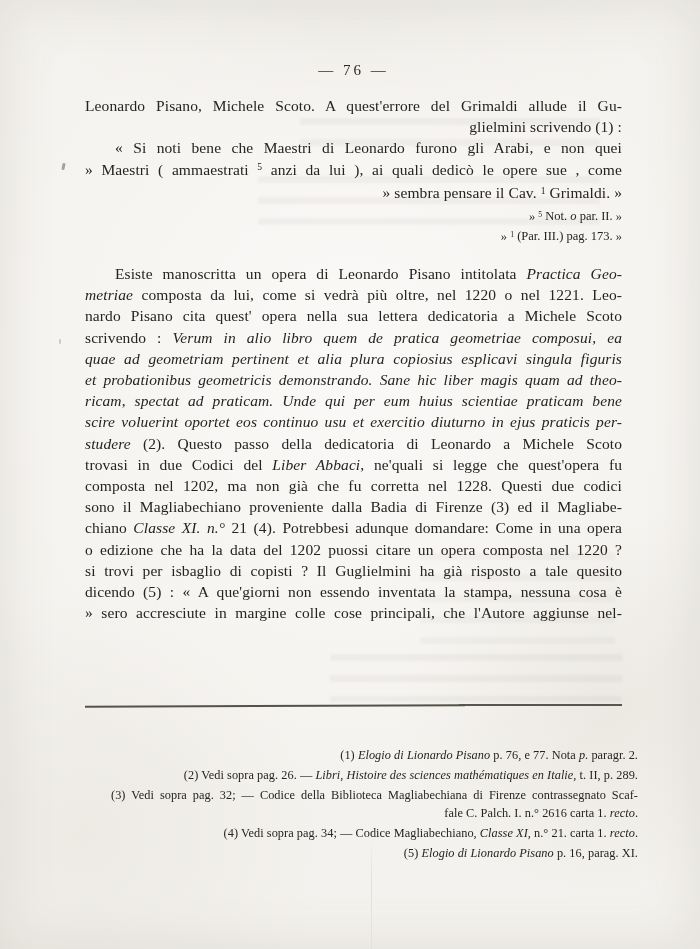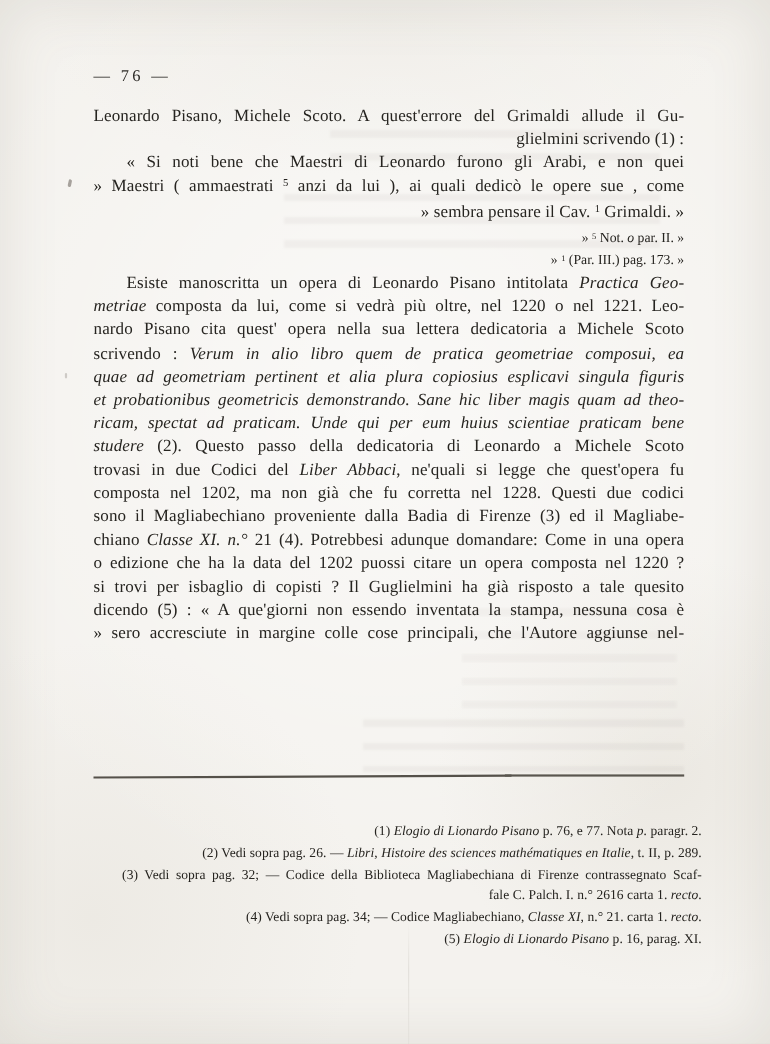--- a/index.html
+++ b/index.html
@@ -10,21 +10,21 @@
     background-color:var(--paper,#f4f2ee);
     background-image:
       radial-gradient(90% 70% at 50% 38%, rgba(255,255,255,0.55), rgba(255,255,255,0) 70%),
       radial-gradient(42% 30% at 86% 74%, rgba(204,197,181,0.22), transparent 70%),
       radial-gradient(50% 38% at 12% 88%, rgba(208,202,188,0.20), transparent 70%),
       radial-gradient(60% 20% at 50% 2%, rgba(210,205,192,0.18), transparent 75%);
     box-shadow:inset 0 0 55px rgba(115,105,85,0.14);
   }
   .pagenum{
     position:absolute;top:62px;left:85px;width:537px;z-index:2;
-    text-align:left;font-size:15px;letter-spacing:3px;color:#2c2a26;
+    text-align:center;font-size:15px;letter-spacing:3px;color:#2c2a26;
   }
   .textcol{position:absolute;left:85px;top:95px;width:537px;z-index:2;}
   .blk{margin:0;}
   .body .line{font-size:15.5px;line-height:21.2px;letter-spacing:0.1px;}
   .smallnote{margin:2px 0 0 50px;}
   .smallnote .line{font-size:12.5px;line-height:18px;}
   .line{text-align:right;}
   .line.j{text-align:justify;text-align-last:justify;}
   .it{font-style:italic;}
   .sp{font-size:62%;position:relative;top:-0.45em;letter-spacing:0;}
@@ -70,28 +70,29 @@
       </div>
       <div class="blk body">
         <div class="line j" style="text-indent: 30px;"><span>« Si noti bene che Maestri di Leonardo furono gli Arabi, e non quei</span></div>
         <div class="line j"><span>» Maestri ( ammaestrati </span><span class="sp">5</span><span> anzi da lui ), ai quali dedicò le opere sue , come</span></div>
         <div class="line"><span>» sembra pensare il Cav. </span><span class="sp">1</span><span> Grimaldi. »</span></div>
       </div>
       <div class="blk smallnote">
         <div class="line"><span>» </span><span class="sp">5</span><span> Not. </span><span class="it">o</span><span> par. II. »</span></div>
         <div class="line"><span>» </span><span class="sp">1</span><span> (Par. III.) pag. 173. »</span></div>
       </div>
-      <div class="blk body" style="margin-top: 0;">
+      <div class="blk body" style="margin-top: 16px;">
         <div class="line j" style="text-indent: 30px;"><span>Esiste manoscritta un opera di Leonardo Pisano intitolata </span><span class="it">Practica Geo-</span></div>
         <div class="line j"><span class="it">metriae</span><span> composta da lui, come si vedrà più oltre, nel 1220 o nel 1221. Leo-</span></div>
         <div class="line j"><span>nardo Pisano cita quest' opera nella sua lettera dedicatoria a Michele Scoto</span></div>
         <div class="line j"><span>scrivendo : </span><span class="it">Verum in alio libro quem de pratica geometriae composui, ea</span></div>
         <div class="line j"><span class="it">quae ad geometriam pertinent et alia plura copiosius esplicavi singula figuris</span></div>
         <div class="line j"><span class="it">et probationibus geometricis demonstrando. Sane hic liber magis quam ad theo-</span></div>
         <div class="line j"><span class="it">ricam, spectat ad praticam. Unde qui per eum huius scientiae praticam bene</span></div>
+        <div class="line j"><span class="it">scire voluerint oportet eos continuo usu et exercitio diuturno in ejus praticis per-</span></div>
         <div class="line j"><span class="it">studere</span><span> (2). Questo passo della dedicatoria di Leonardo a Michele Scoto</span></div>
         <div class="line j"><span>trovasi in due Codici del </span><span class="it">Liber Abbaci</span><span>, ne'quali si legge che quest'opera fu</span></div>
         <div class="line j"><span>composta nel 1202, ma non già che fu corretta nel 1228. Questi due codici</span></div>
         <div class="line j"><span>sono il Magliabechiano proveniente dalla Badia di Firenze (3) ed il Magliabe-</span></div>
         <div class="line j"><span>chiano </span><span class="it">Classe XI. n.°</span><span> 21 (4). Potrebbesi adunque domandare: Come in una opera</span></div>
         <div class="line j"><span>o edizione che ha la data del 1202 puossi citare un opera composta nel 1220 ?</span></div>
         <div class="line j"><span>si trovi per isbaglio di copisti ? Il Guglielmini ha già risposto a tale quesito</span></div>
         <div class="line j"><span>dicendo (5) : « A que'giorni non essendo inventata la stampa, nessuna cosa è</span></div>
         <div class="line j"><span>» sero accresciute in margine colle cose principali, che l'Autore aggiunse nel-</span></div>
       </div>

